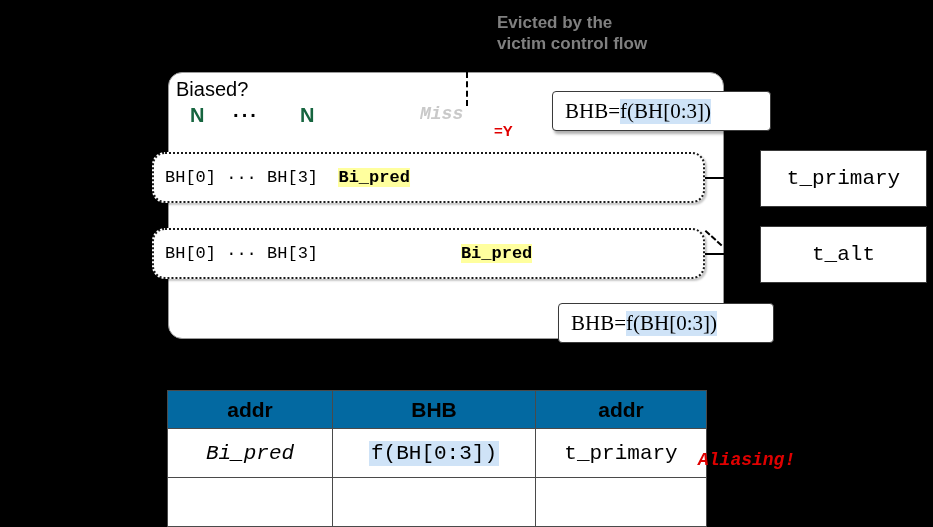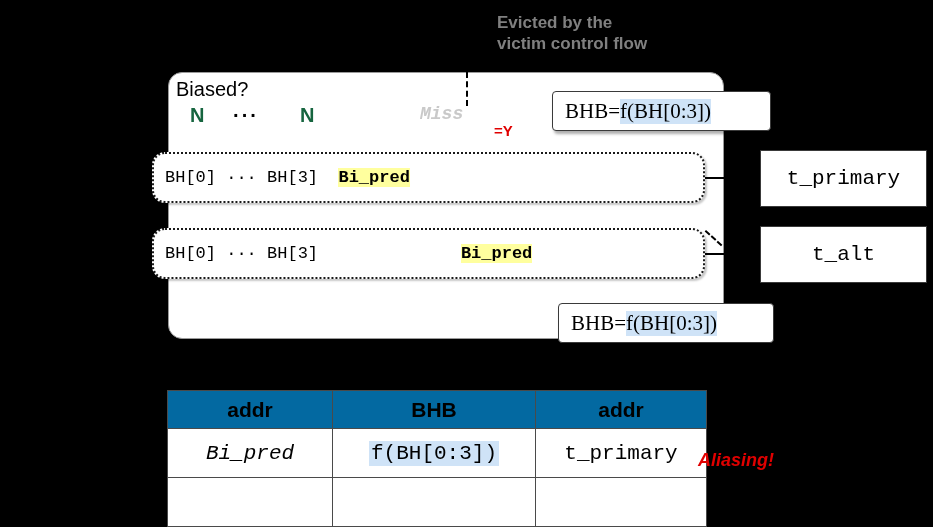--- a/index.html
+++ b/index.html
@@ -159,21 +159,21 @@
   .col-bhb{width:190px;}
   .col-pred{width:158px;}
   .cell-addr-val{font-style:italic;}
   .cell-bhb-val span{background:#cfe3f7; padding:1px 2px;}
 
   
   #aliasing-note{
     position:absolute; left:698px; top:450px;
     color:#e00000; font-weight:bold; font-style:italic;
     font-size:18px;
-    font-family:Liberation Sans, sans-serif;
+    font-family:Liberation Mono, monospace;
   }
 </style>
 </head>
 <body>
 
 <div class="stage">
 
   <div id="evicted-caption">Evicted by the
 victim control flow</div>
 

